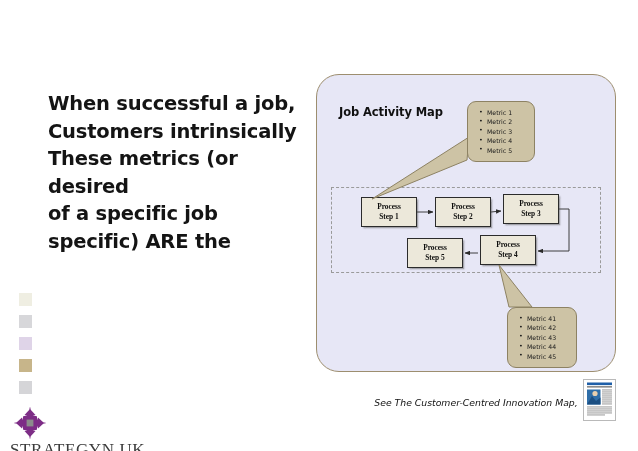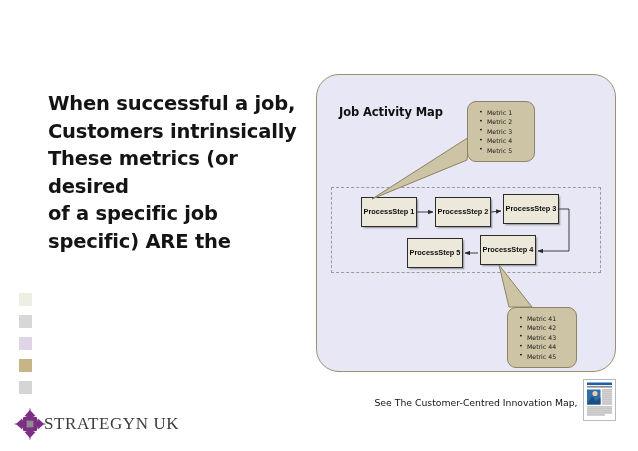--- a/index.html
+++ b/index.html
@@ -39,21 +39,22 @@
     height: 13px;
   }
 
   
   #logo-block {
     position: absolute;
     left: 13px;
     top: 406px;
     height: 36px;
     display: flex;
-    align-items: center;
+    align-items: flex-start;
+    flex-direction: column;
   }
   #logo-mark {
     width: 34px;
     height: 34px;
     position: relative;
     flex: 0 0 auto;
   }
   #logo-wordmark {
     font-family: "Liberation Serif", serif;
     font-size: 17px;
@@ -100,24 +101,24 @@
   
   .process-box {
     position: absolute;
     width: 56px;
     height: 30px;
     background: #ece8da;
     border: 1.2px solid #2b2b2b;
     box-sizing: border-box;
     box-shadow: 1.5px 1.5px 1.5px rgba(80,80,80,0.45);
     display: flex;
-    flex-direction: row;
+    flex-direction: column;
     align-items: center;
     justify-content: center;
-    font-family: Liberation Sans, sans-serif;
+    font-family: Liberation Serif, serif;
     font-weight: bold;
     font-size: 7.4px;
     color: #0d0d0d;
     line-height: 10.5px;
     z-index: 4;
   }
 
   
   .callout {
     position: absolute;
@@ -166,21 +167,21 @@
     position: absolute;
     left: 372px;
     top: 396px;
     width: 208px;
     text-align: center;
     font-family: "DejaVu Sans", sans-serif;
     font-size: 9.3px;
     color: #111111;
     line-height: 13.5px;
   }
-  #citation-line1 { }
+  #citation-line1 { font-style: italic; }
   #citation-line2 { font-weight: bold; }
 
   
   #magazine-thumb {
     position: absolute;
     left: 583px;
     top: 379px;
     width: 33px;
     height: 42px;
     background: #fdfdfd;

